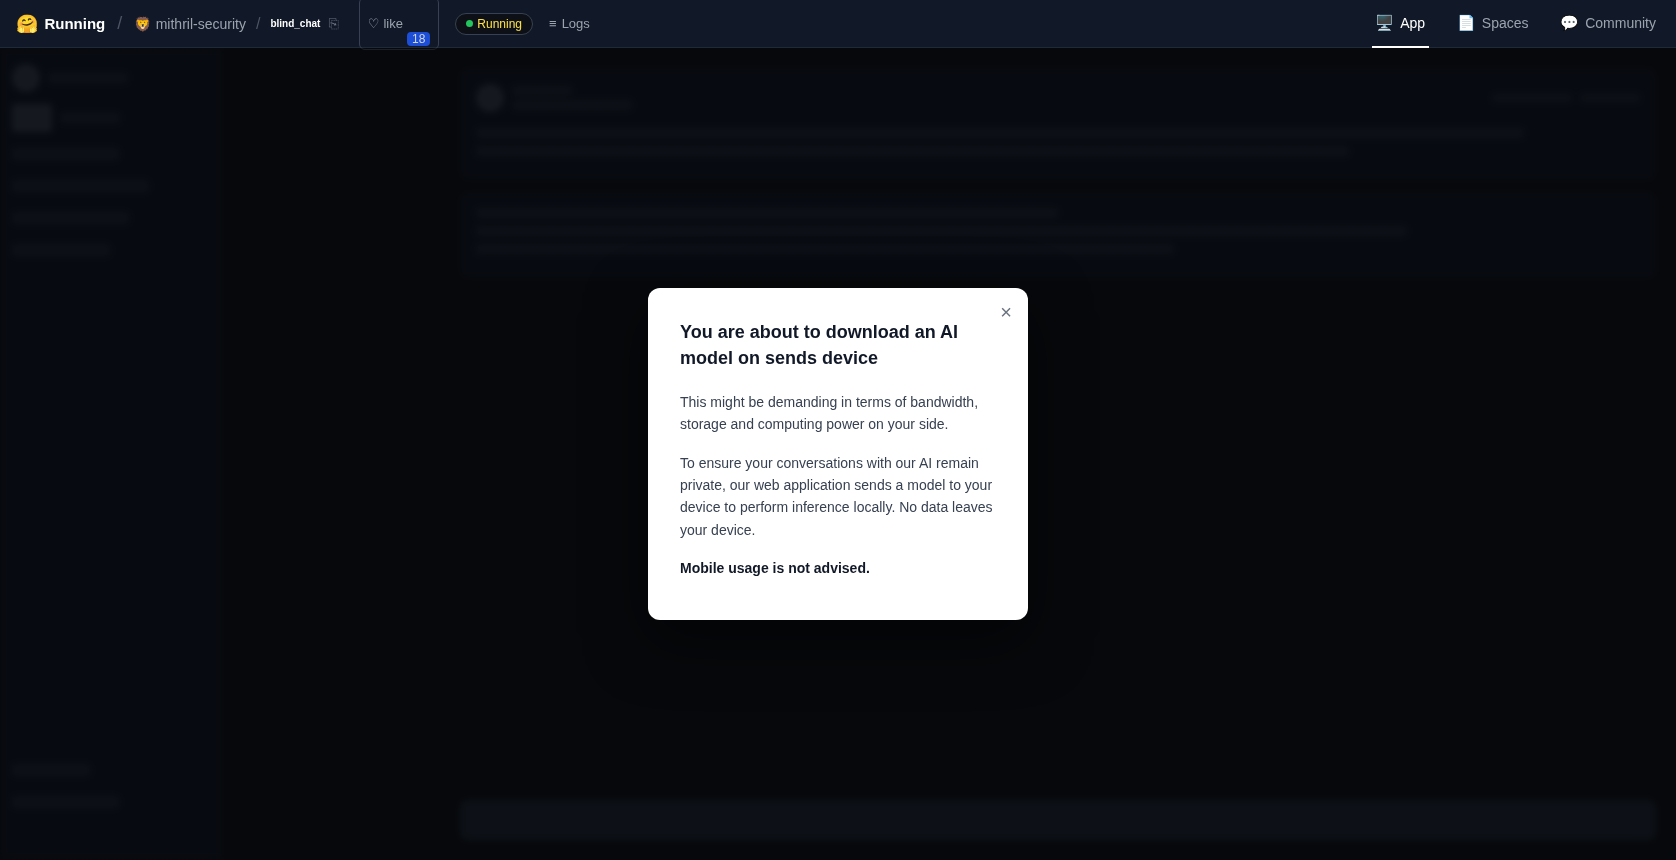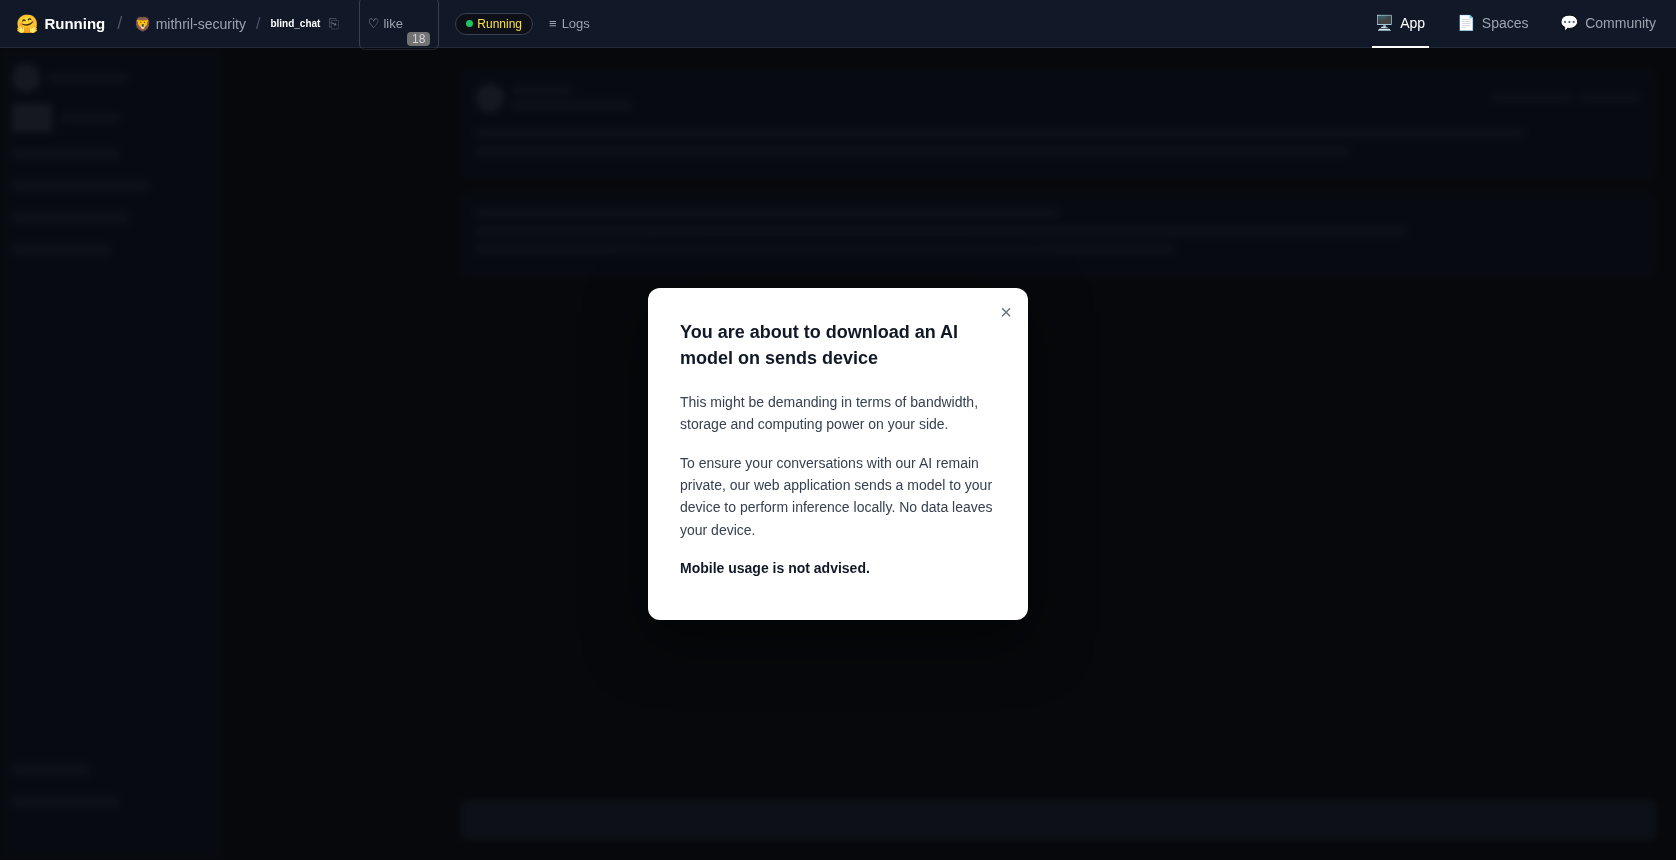--- a/index.html
+++ b/index.html
@@ -85,21 +85,21 @@
       border: 1px solid #374151;
       border-radius: 6px;
       padding: 3px 8px;
       color: #9ca3af;
       font-size: 13px;
       cursor: pointer;
       margin-left: 12px;
     }
 
     .like-count {
-      background: #737373;
+      background: #1d4ed8;
       border-radius: 4px;
       padding: 0 5px;
       font-size: 12px;
       color: #d1d5db;
       margin-top: 31px;
     }
 
     .running-badge {
       display: flex;
       align-items: center;

